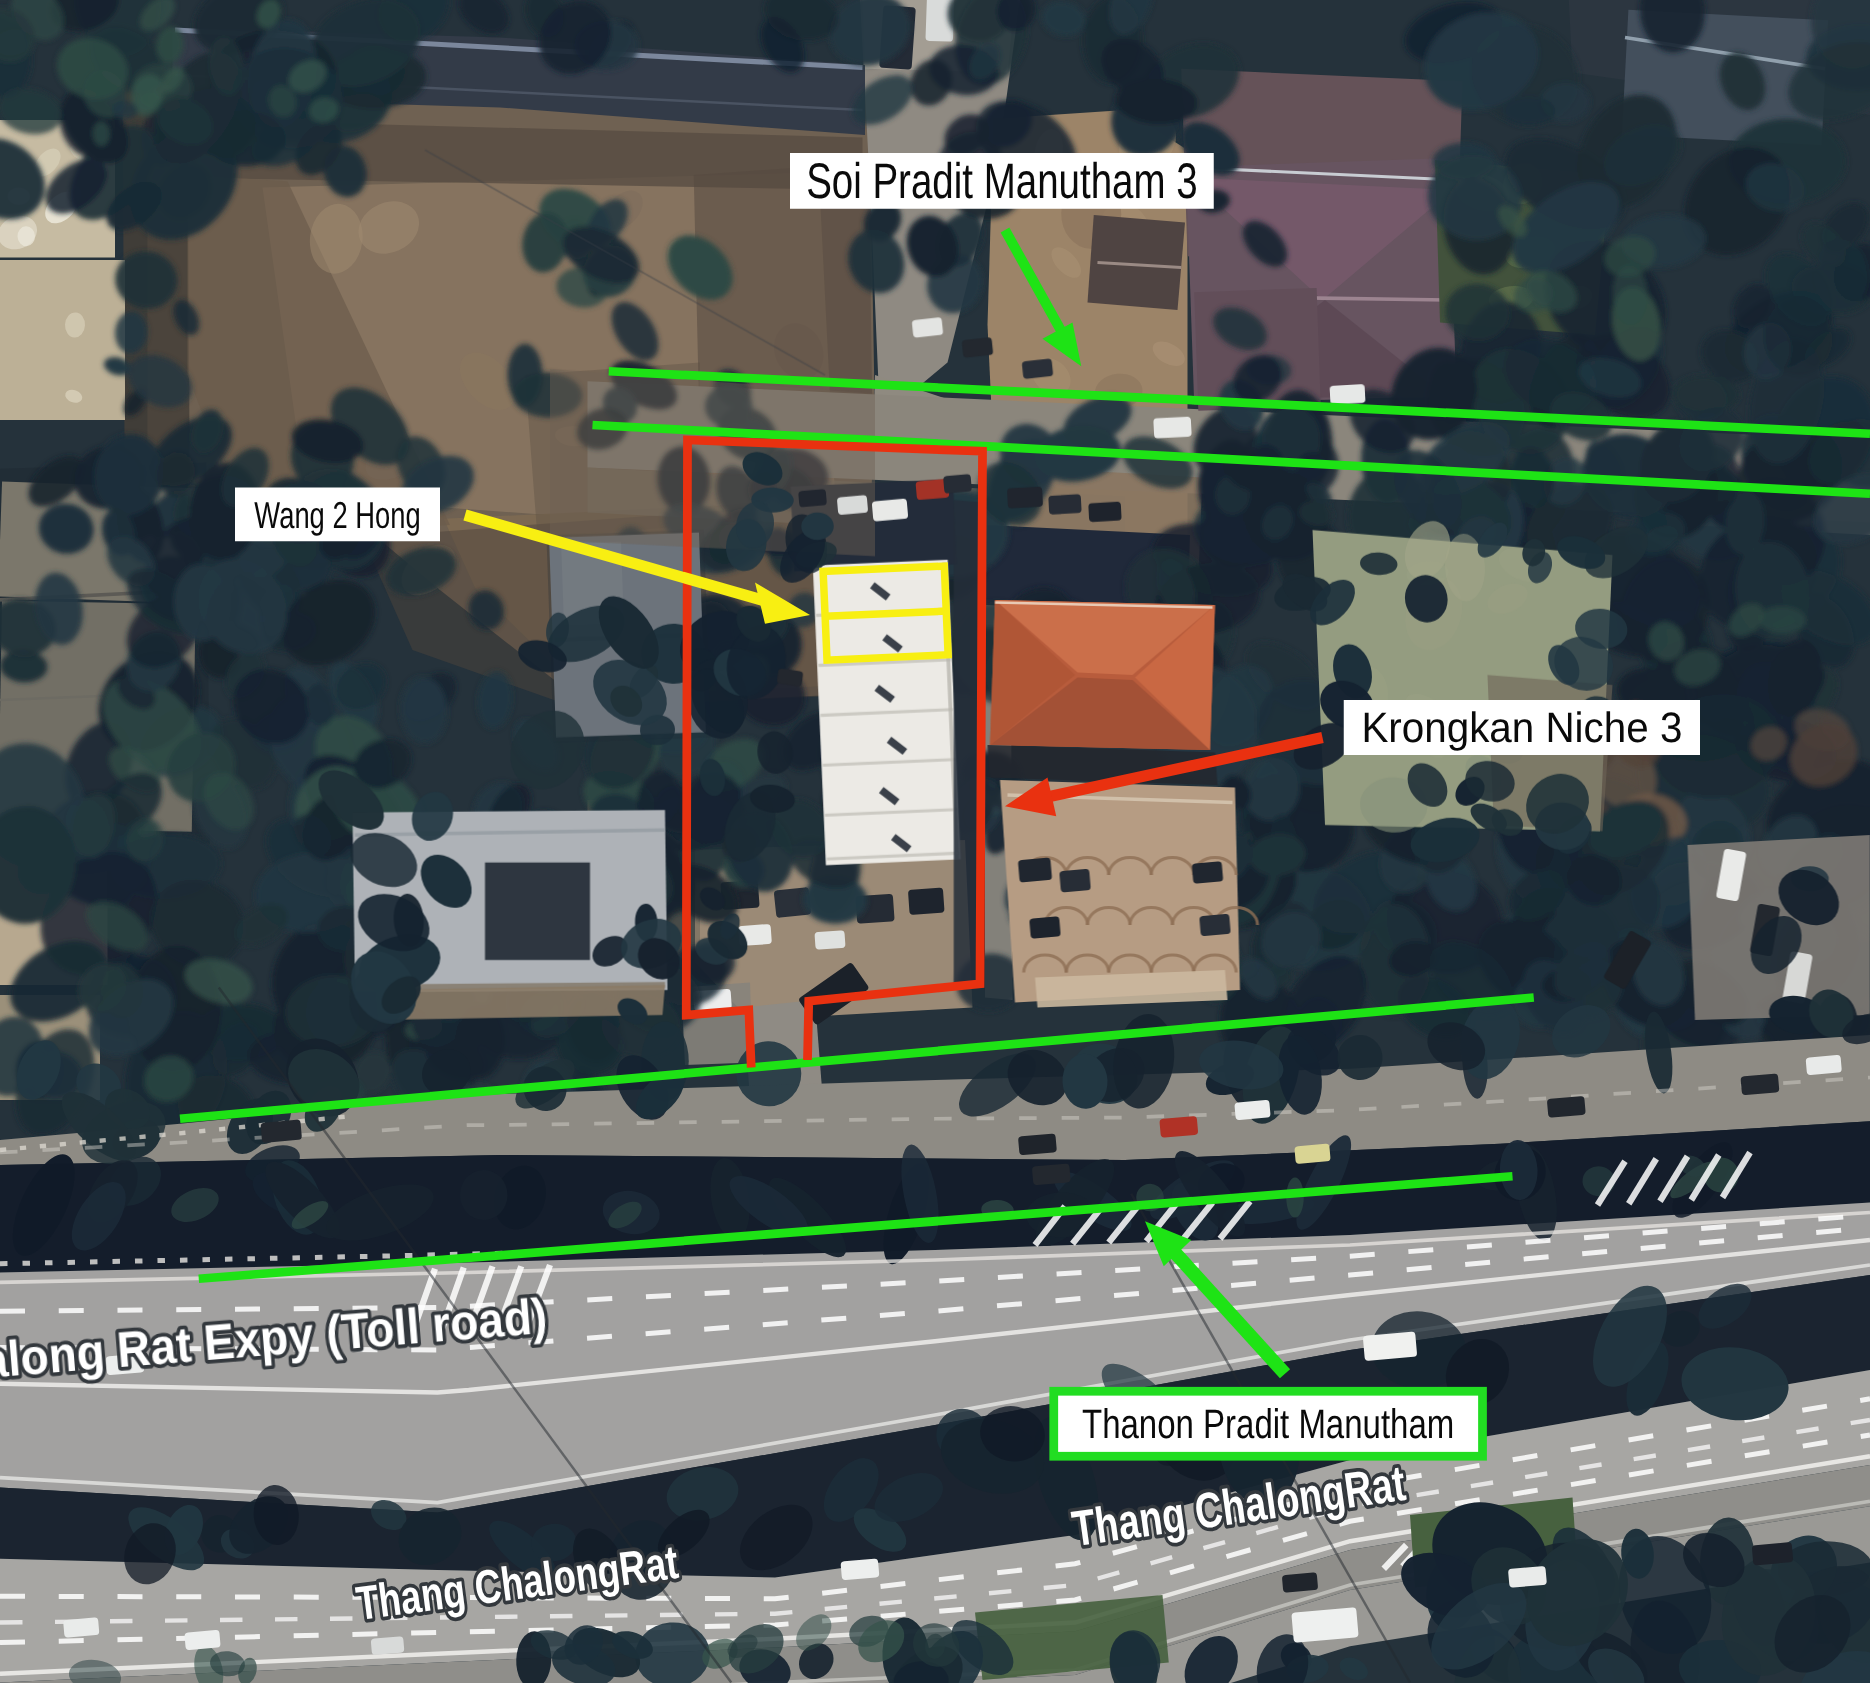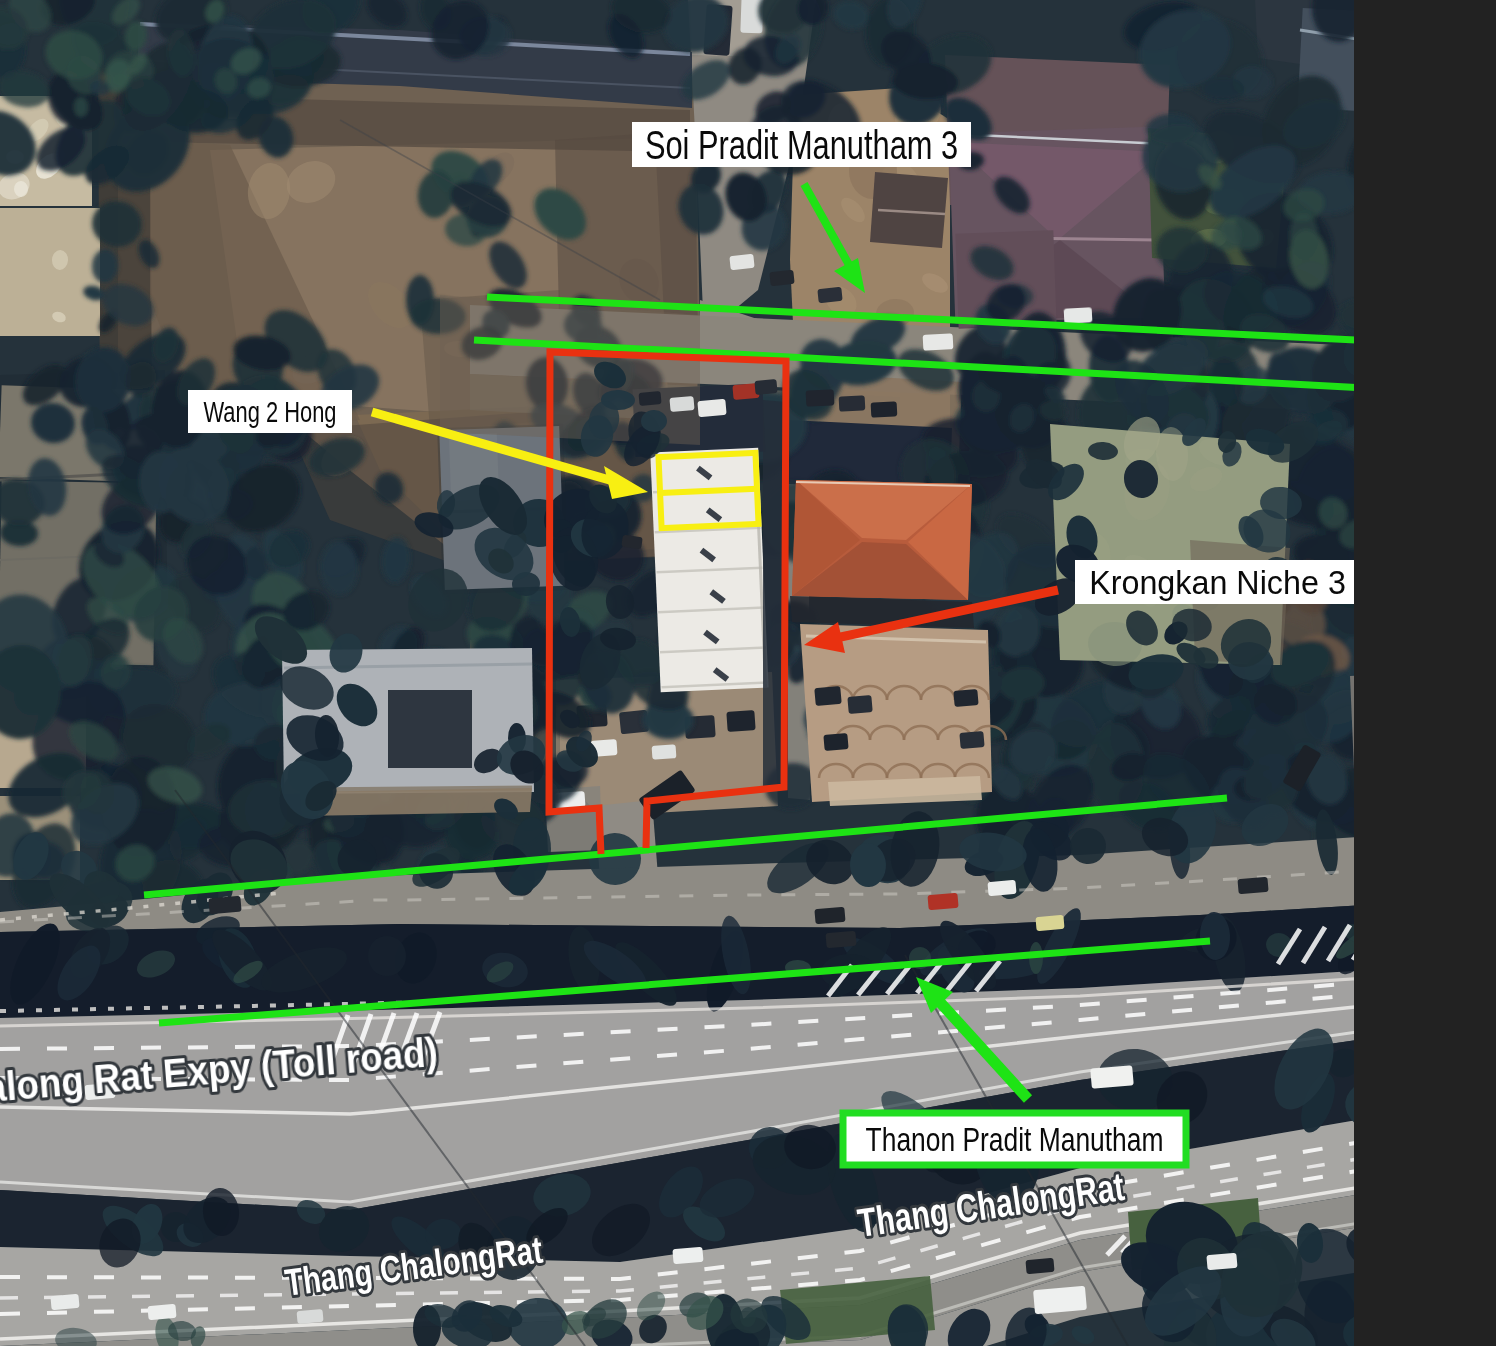--- a/index.html
+++ b/index.html
@@ -1,14 +1,14 @@
 <!DOCTYPE html>
 <html><head><meta charset="utf-8"><style>
 html,body{margin:0;padding:0;background:#222;}
-#c{position:relative;width:1354px;height:1346px;overflow:hidden;font-family:"Liberation Sans",sans-serif;}
+#c{position:relative;width:1496px;height:1346px;overflow:hidden;font-family:"Liberation Sans",sans-serif;}
 </style></head><body>
 <div id="c">
 <svg width="1496" height="1346" viewBox="0 0 1496 1346">
 <defs>
         <filter id="b2" x="-10%" y="-10%" width="120%" height="120%">
           <feGaussianBlur stdDeviation="2"></feGaussianBlur>
         </filter>
       </defs>
 <rect x="0" y="0" width="1496" height="1346" fill="#25323b" opacity="1.0" rx="0"></rect>
 <polygon points="118,70 695,55 700,340 688,555 470,565 352,472 292,422 118,398" fill="#6f6152" opacity="1.0"></polygon>

